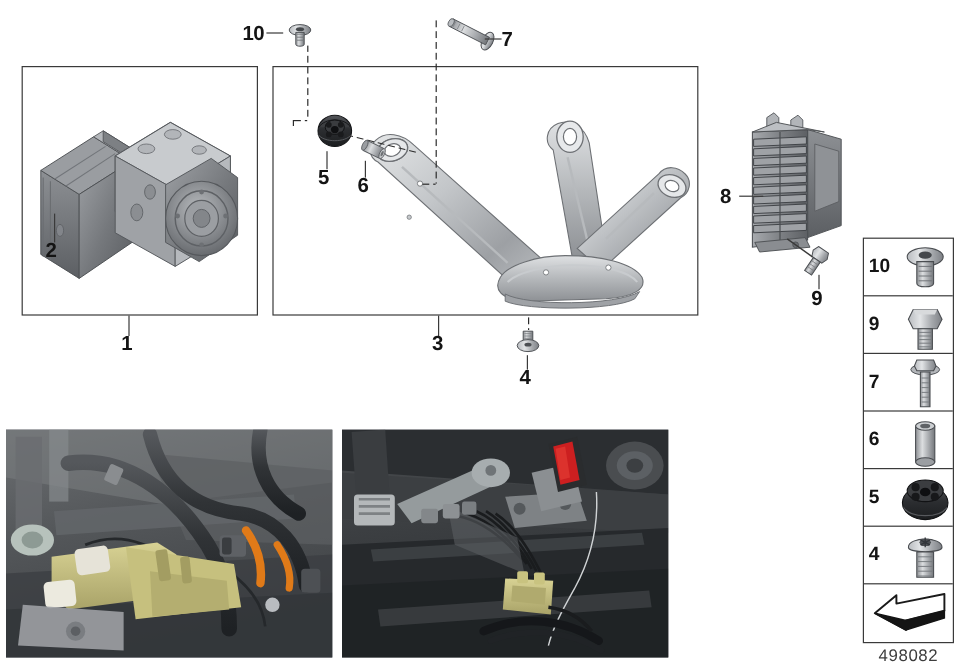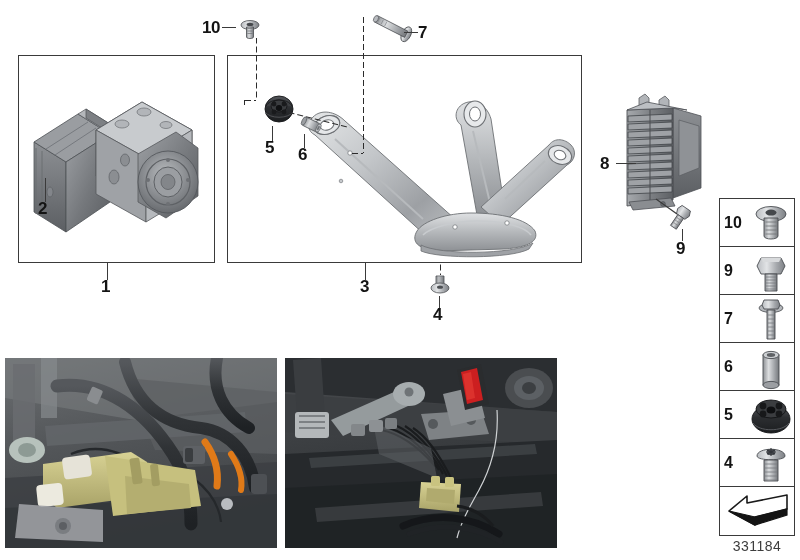--- a/index.html
+++ b/index.html
@@ -444,21 +444,21 @@
       <div class="legend-num"></div>
       <div class="legend-art">
         <svg width="72" height="44" viewBox="0 0 72 44" style="position:absolute;left:-23px;top:2px;">
           <path d="M4 22 L22 7 L22 14 L62 6 L62 20 L30 28 L30 36 Z" fill="#ffffff" stroke="#1a1a1a" stroke-width="1.6" stroke-linejoin="round"></path>
           <path d="M4 22 L30 36 L62 26 L62 20 L30 28 Z" fill="#141414" stroke="#141414" stroke-width="1.2"></path>
         </svg>
       </div>
     </div>
   </div>
 
-  <div id="legend-id">331184</div>
+  <div id="legend-id">498082</div>
 
   <div class="photo" style="left:5px;top:358px;width:272px;height:190px;">
     <svg width="272" height="190" viewBox="0 0 272 190">
       <rect width="272" height="190" fill="url(#pBg1)"></rect>
 
       <path d="M0 0 L272 0 L272 44 L130 62 L0 40 Z" fill="#7a7d80" opacity="0.55"></path>
       <path d="M120 20 L272 34 L272 96 L150 92 Z" fill="#5c5f62" opacity="0.7"></path>
       <path d="M0 120 L272 104 L272 190 L0 190 Z" fill="#3b3e41" opacity="0.75"></path>
       <path d="M0 150 L272 136 L272 190 L0 190 Z" fill="#313437" opacity="0.7"></path>
 

